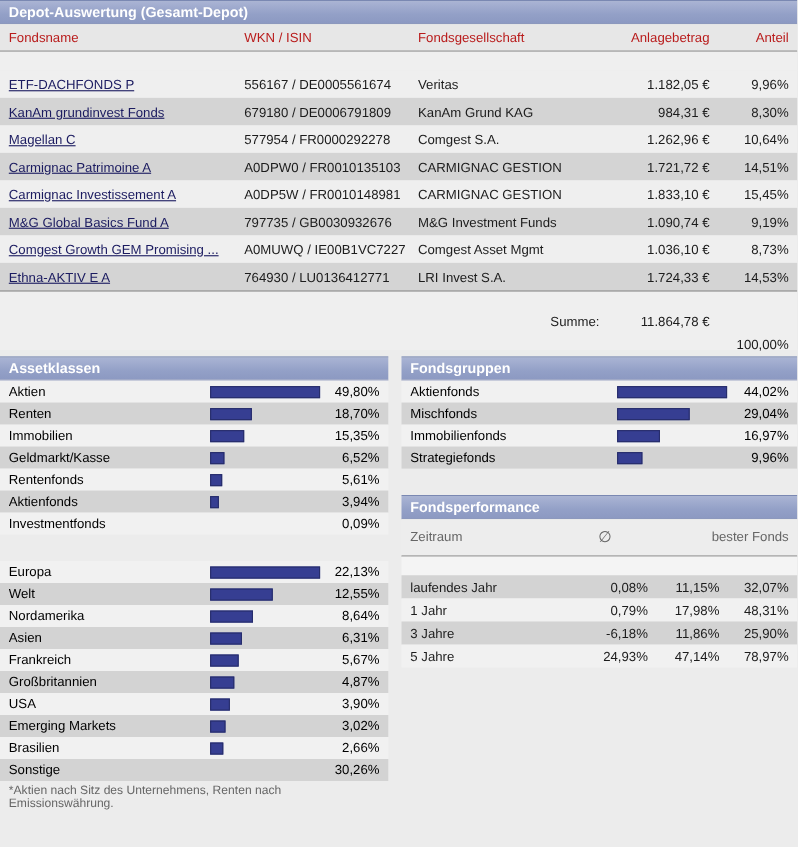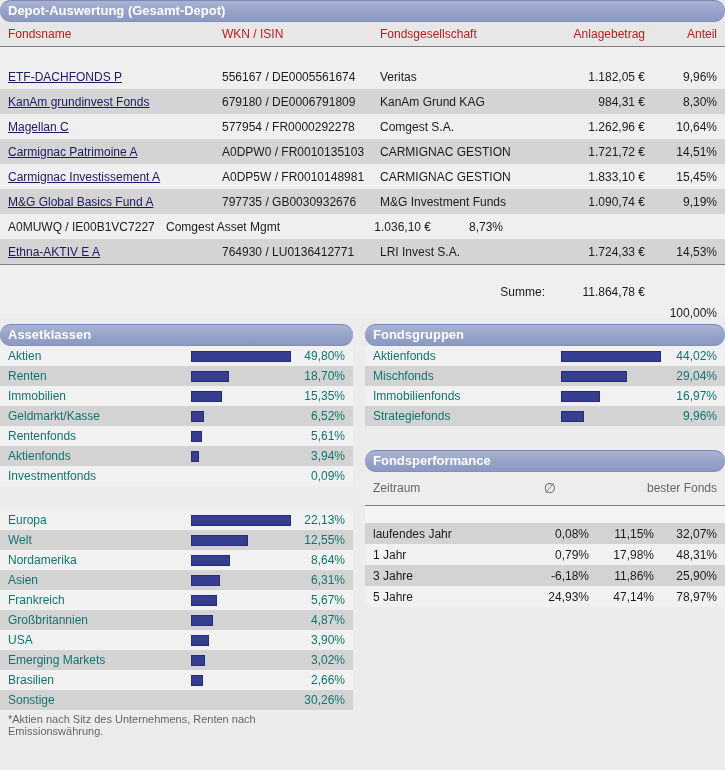--- a/index.html
+++ b/index.html
@@ -5,21 +5,21 @@
   * { margin:0; padding:0; box-sizing:border-box; }
   html,body { background:#ececec; }
   body { font-family:"Liberation Sans","DejaVu Sans",sans-serif; }
   .page { position:relative; width:725px; height:770px; background:#ececec; overflow:hidden; }
 
   .bluebar {
     height:22px; line-height:20px; padding:0 8px;
     background:linear-gradient(180deg,#aab4d4 0%,#93a0c7 60%,#8c99c2 100%);
     border-top:1px solid #7a88b2; border-bottom:1px solid #8390b8;
     color:#ffffff; font-weight:bold; font-size:13px;
-    white-space:nowrap; overflow:hidden;border-radius:11px;
+    white-space:nowrap; overflow:hidden;
   }
 
   
   .cols-header {
     display:flex; align-items:center; height:25px; padding:0 8px;
     background:#e7e7e7; color:#b91c1c; font-size:12px;
     border-bottom:1px solid #808080;
   }
   .c1{width:214px;} .c2{width:158px;} .c3{width:140px;}
   .c4{width:125px; text-align:right;} .c5{width:72px; text-align:right;}
@@ -38,21 +38,21 @@
   .s-amount { width:100px; text-align:right; }
   .s-share { width:72px; text-align:right;margin-top:43px; }
 
   
   .columns { display:flex; gap:12px; margin-top:6px; }
   .col-left { width:353px; }
   .col-right { width:360px; }
   .panel { margin-bottom:24px; }
   .prow {
     display:flex; align-items:center; height:20px; padding:0 8px;
-    font-size:12px; color:#0f766e; background:#f1f1f1;
+    font-size:12px; color:#000000; background:#f1f1f1;
   }
   .prows .prow:nth-child(2n) { background:#d3d3d3; }
   .plabel { white-space:nowrap; overflow:hidden; }
   .col-left  .plabel { width:183px; }
   .col-right .plabel { width:188px; }
   .pbar-wrap { flex:0 0 103px; display:flex; align-items:center; }
   .pbar { height:11px; background:#363e92; border:1px solid #272d6b; }
   .pvalue { flex:1; text-align:right; }
 
   
@@ -131,20 +131,21 @@
           <span class="c5">15,45%</span>
         </div>
         <div class="trow">
           <span class="c1"><span class="fundlink">M&amp;G Global Basics Fund A</span></span>
           <span class="c2">797735 / GB0030932676</span>
           <span class="c3">M&amp;G Investment Funds</span>
           <span class="c4">1.090,74 €</span>
           <span class="c5">9,19%</span>
         </div>
         <div class="trow">
+          <span class="c1"><span class="fundlink">Comgest Growth GEM Promising ...</span></span>
           <span class="c2">A0MUWQ / IE00B1VC7227</span>
           <span class="c3">Comgest Asset Mgmt</span>
           <span class="c4">1.036,10 €</span>
           <span class="c5">8,73%</span>
         </div>
         <div class="trow">
           <span class="c1"><span class="fundlink">Ethna-AKTIV E A</span></span>
           <span class="c2">764930 / LU0136412771</span>
           <span class="c3">LRI Invest S.A.</span>
           <span class="c4">1.724,33 €</span>

